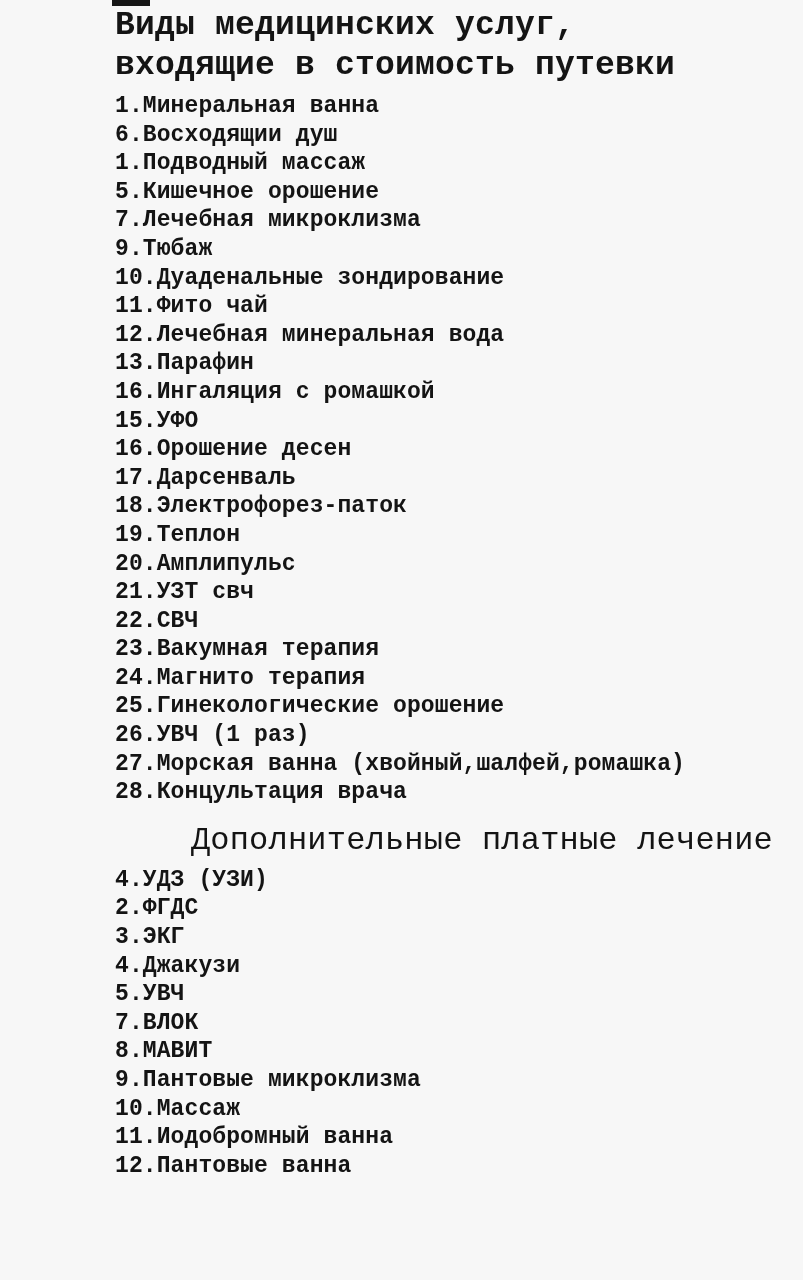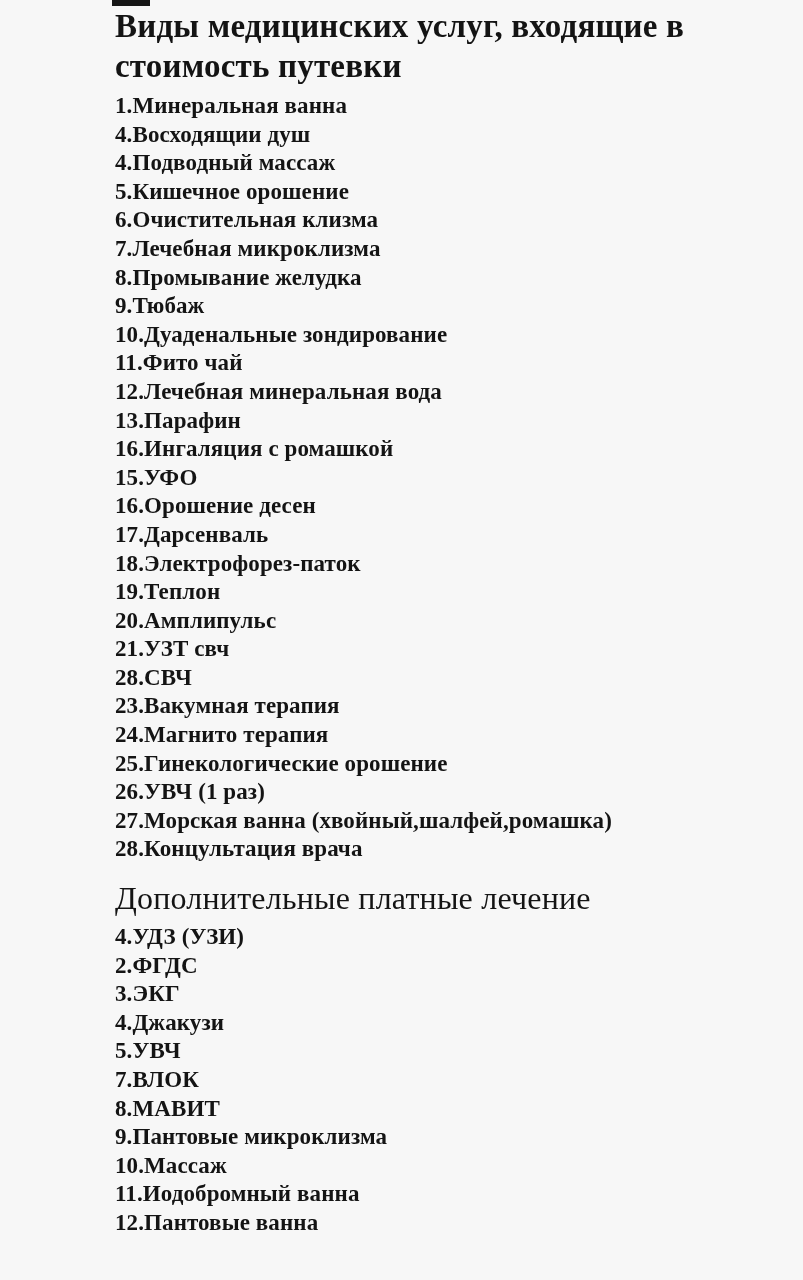--- a/index.html
+++ b/index.html
@@ -16,20 +16,21 @@
     position: relative;
   }
   .page {
     position: absolute;
     top: 0;
     left: 0;
     width: 803px;
     height: 1280px;
     padding: 4px 30px 12px 115px;
     box-sizing: border-box;
+    font-family: Liberation Mono, monospace;
   }
   .corner-mark {
     position: absolute;
     top: 0;
     left: 112px;
     width: 38px;
     height: 6px;
     background: #161616;
   }
   h1.doc-title {
@@ -51,52 +52,51 @@
     line-height: 28.6px;
     white-space: nowrap;
     letter-spacing: 0.1px;
   }
   h2.add-heading {
     margin: 16px 0 7px 0;
     font-size: 32px;
     font-weight: normal;
     line-height: 36px;
     letter-spacing: 0.2px;
+    text-align: right;
   }
 </style>
 </head>
 <body style="background: rgb(247, 247, 247); color: rgb(20, 20, 20);">
 
 <div class="page">
   <div class="corner-mark"></div>
 
   <h1 class="doc-title">Виды медицинских услуг, входящие в стоимость путевки</h1>
 
   <ol class="svc-list" id="included-list">
       <li>1.Минеральная ванна</li>
-      <li>4.Восходящии душ</li>
-      <li>4.Подводный массаж</li>
+      <li>6.Восходящии душ</li>
+      <li>1.Подводный массаж</li>
       <li>5.Кишечное орошение</li>
-      <li>6.Очистительная клизма</li>
       <li>7.Лечебная микроклизма</li>
-      <li>8.Промывание желудка</li>
       <li>9.Тюбаж</li>
       <li>10.Дуаденальные зондирование</li>
       <li>11.Фито чай</li>
       <li>12.Лечебная минеральная вода</li>
       <li>13.Парафин</li>
       <li>16.Ингаляция с ромашкой</li>
       <li>15.УФО</li>
       <li>16.Орошение десен</li>
       <li>17.Дарсенваль</li>
       <li>18.Электрофорез-паток</li>
       <li>19.Теплон</li>
       <li>20.Амплипульс</li>
       <li>21.УЗТ свч</li>
-      <li>28.СВЧ</li>
+      <li>22.СВЧ</li>
       <li>23.Вакумная терапия</li>
       <li>24.Магнито терапия</li>
       <li>25.Гинекологические орошение</li>
       <li>26.УВЧ (1 раз)</li>
       <li>27.Морская ванна (хвойный,шалфей,ромашка)</li>
       <li>28.Концультация врача</li>
     </ol>
 
   <h2 class="add-heading">Дополнительные платные лечение</h2>
 

